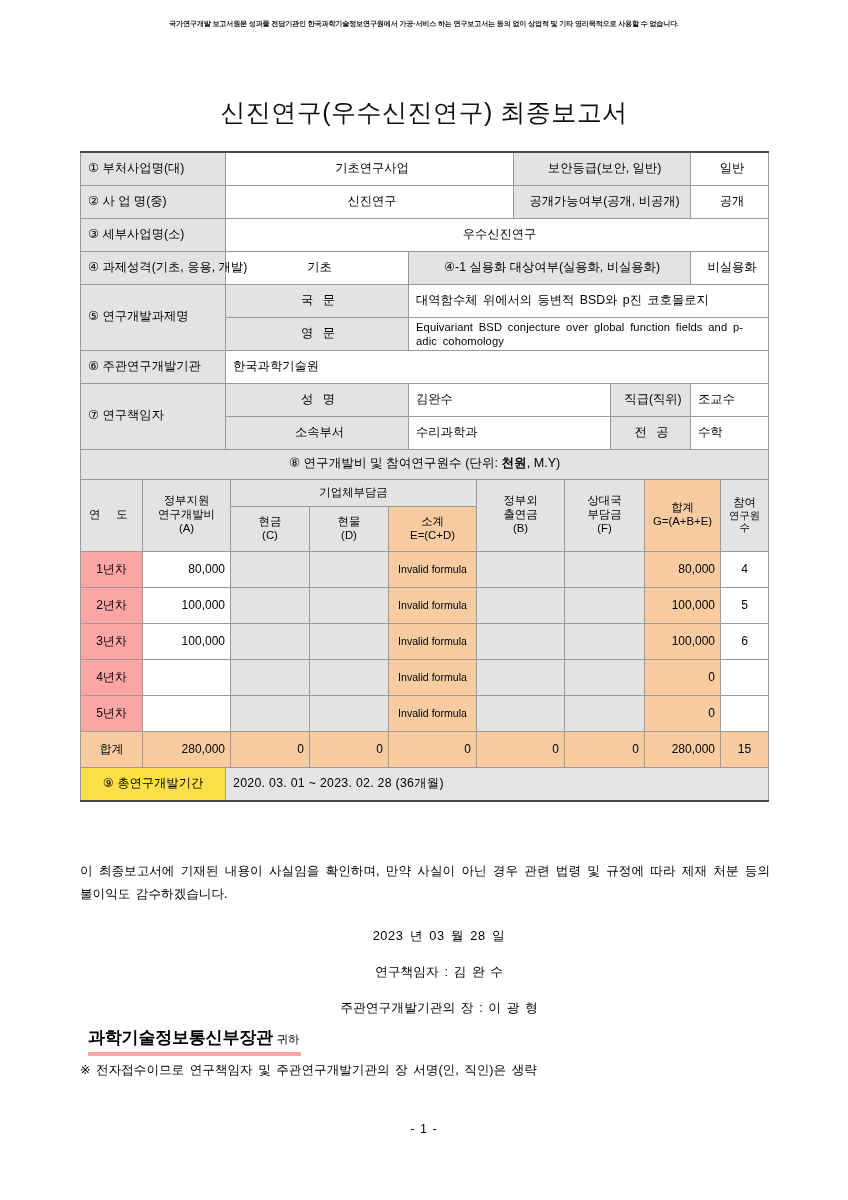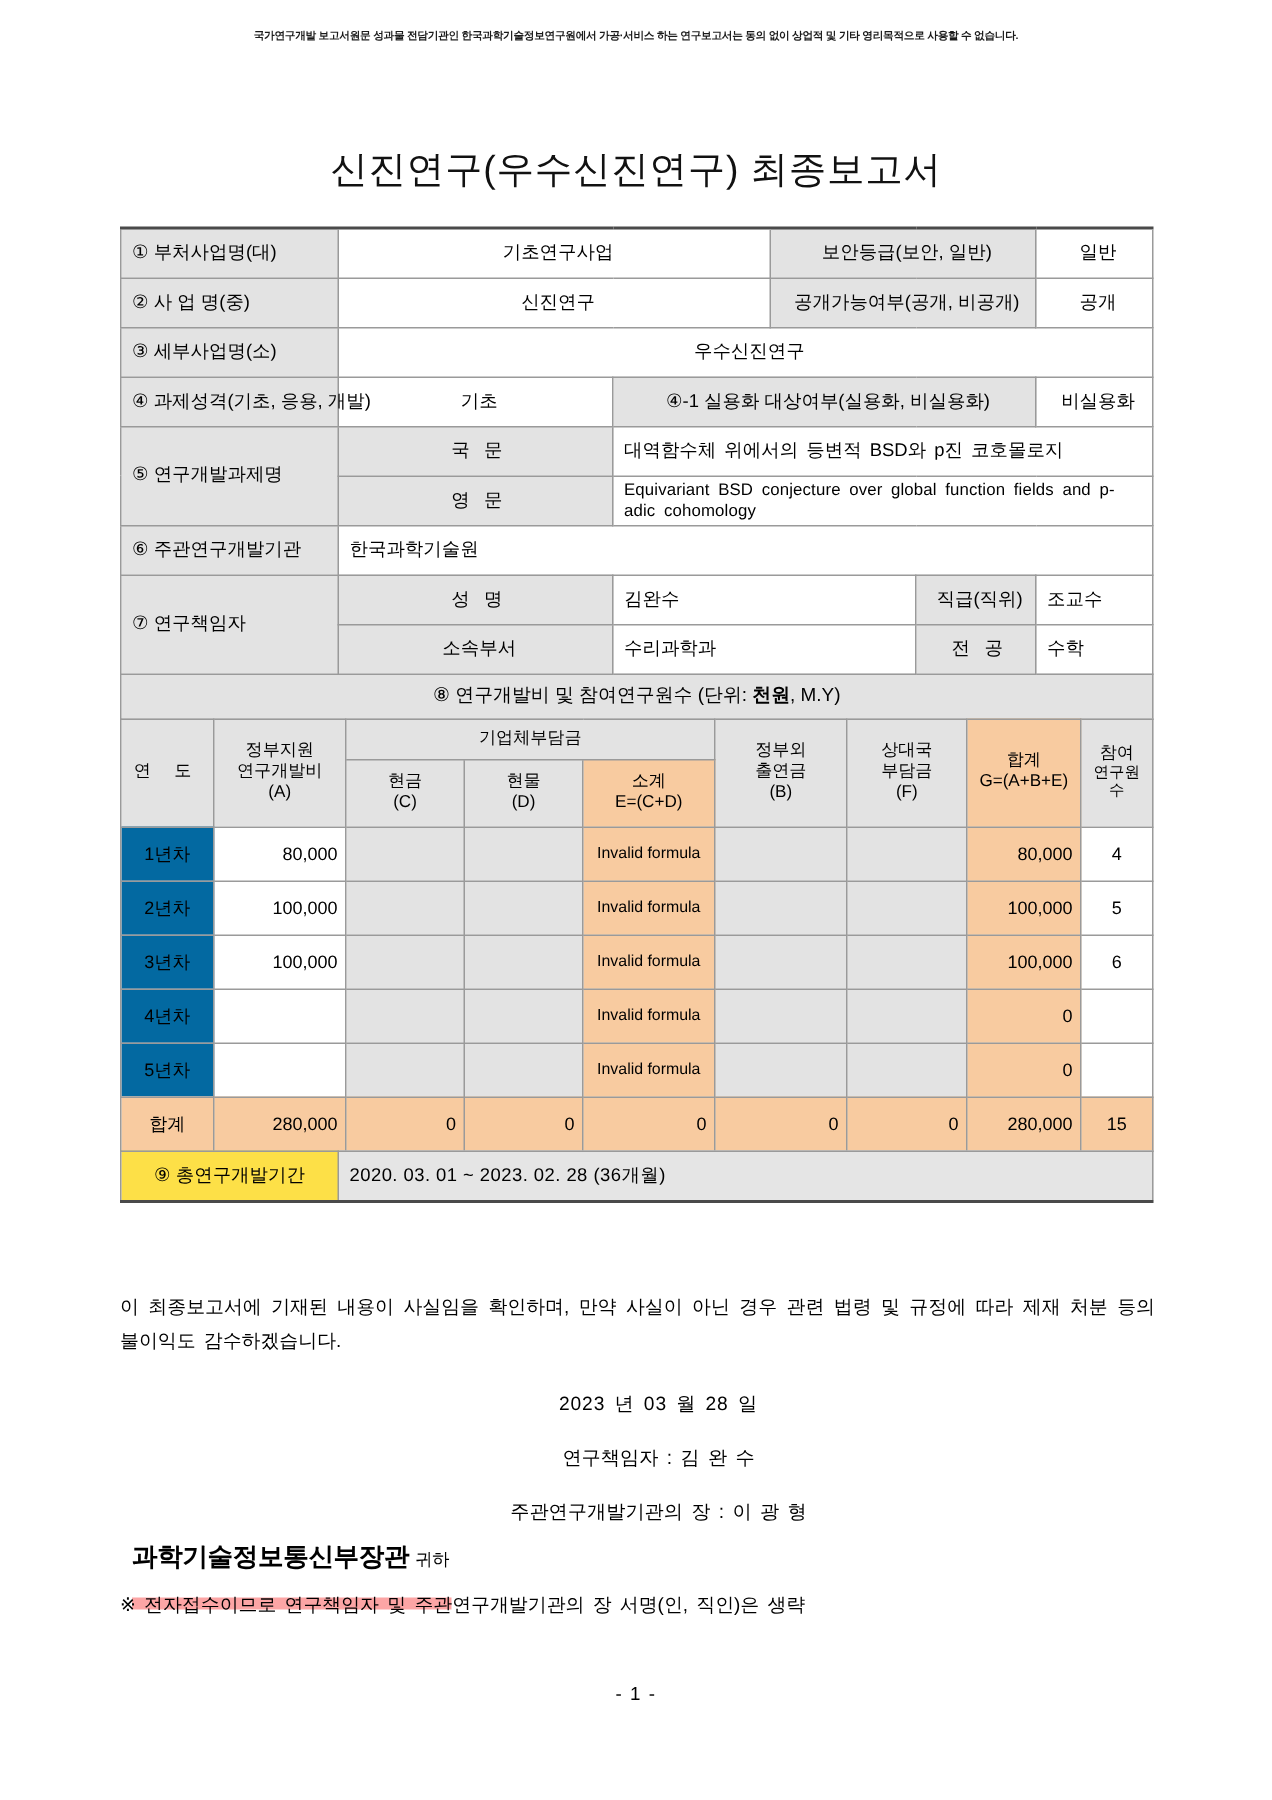--- a/index.html
+++ b/index.html
@@ -109,21 +109,21 @@
     border: 1px solid #9a9a9a;
     box-sizing: border-box;
     vertical-align: middle;
     line-height: 1.2;
     padding: 0 5px;
   }
   .btbl .hd { background: #e3e3e3; text-align: center; }
   .btbl .orange { background: #f8cba0; }
   .btbl .gray   { background: #e3e3e3; }
   .btbl .white  { background: #ffffff; }
-  .btbl .rowlbl { background: #0369a1; text-align: center; font-size: 12px; margin-left: 44px; }
+  .btbl .rowlbl { background: #fca5a5; text-align: center; font-size: 12px; margin-left: 44px; }
   .btbl .num    { text-align: right; font-size: 12px; }
   .btbl .ctr    { text-align: center; font-size: 12px; }
   .btbl .inv    { text-align: center; font-size: 10.6px; }
   .btbl .totrow td { background: #f8cba0; }
 
   .hrow1 td { height: 27px; }
   .hrow2 td { height: 45px; }
   .drow  td { height: 36px; }
 
   
@@ -171,22 +171,22 @@
   .sig-org    { top: 1000px; }
 
   
   .minister {
     position: absolute;
     left: 88px;
     top: 1026px;
     font-size: 17px;
     font-weight: 700;
     letter-spacing: -0.2px;
-    border-bottom: 8px solid #fca5a5;
-    padding-bottom: 16px;
+    border-bottom: 4px solid #fca5a5;
+    padding-bottom: 3px;
     padding-right: 2px;
     white-space: nowrap;
   }
   .minister .suffix {
     font-size: 11.5px;
     font-weight: 400;
     margin-left: 4px;
   }
 
   

